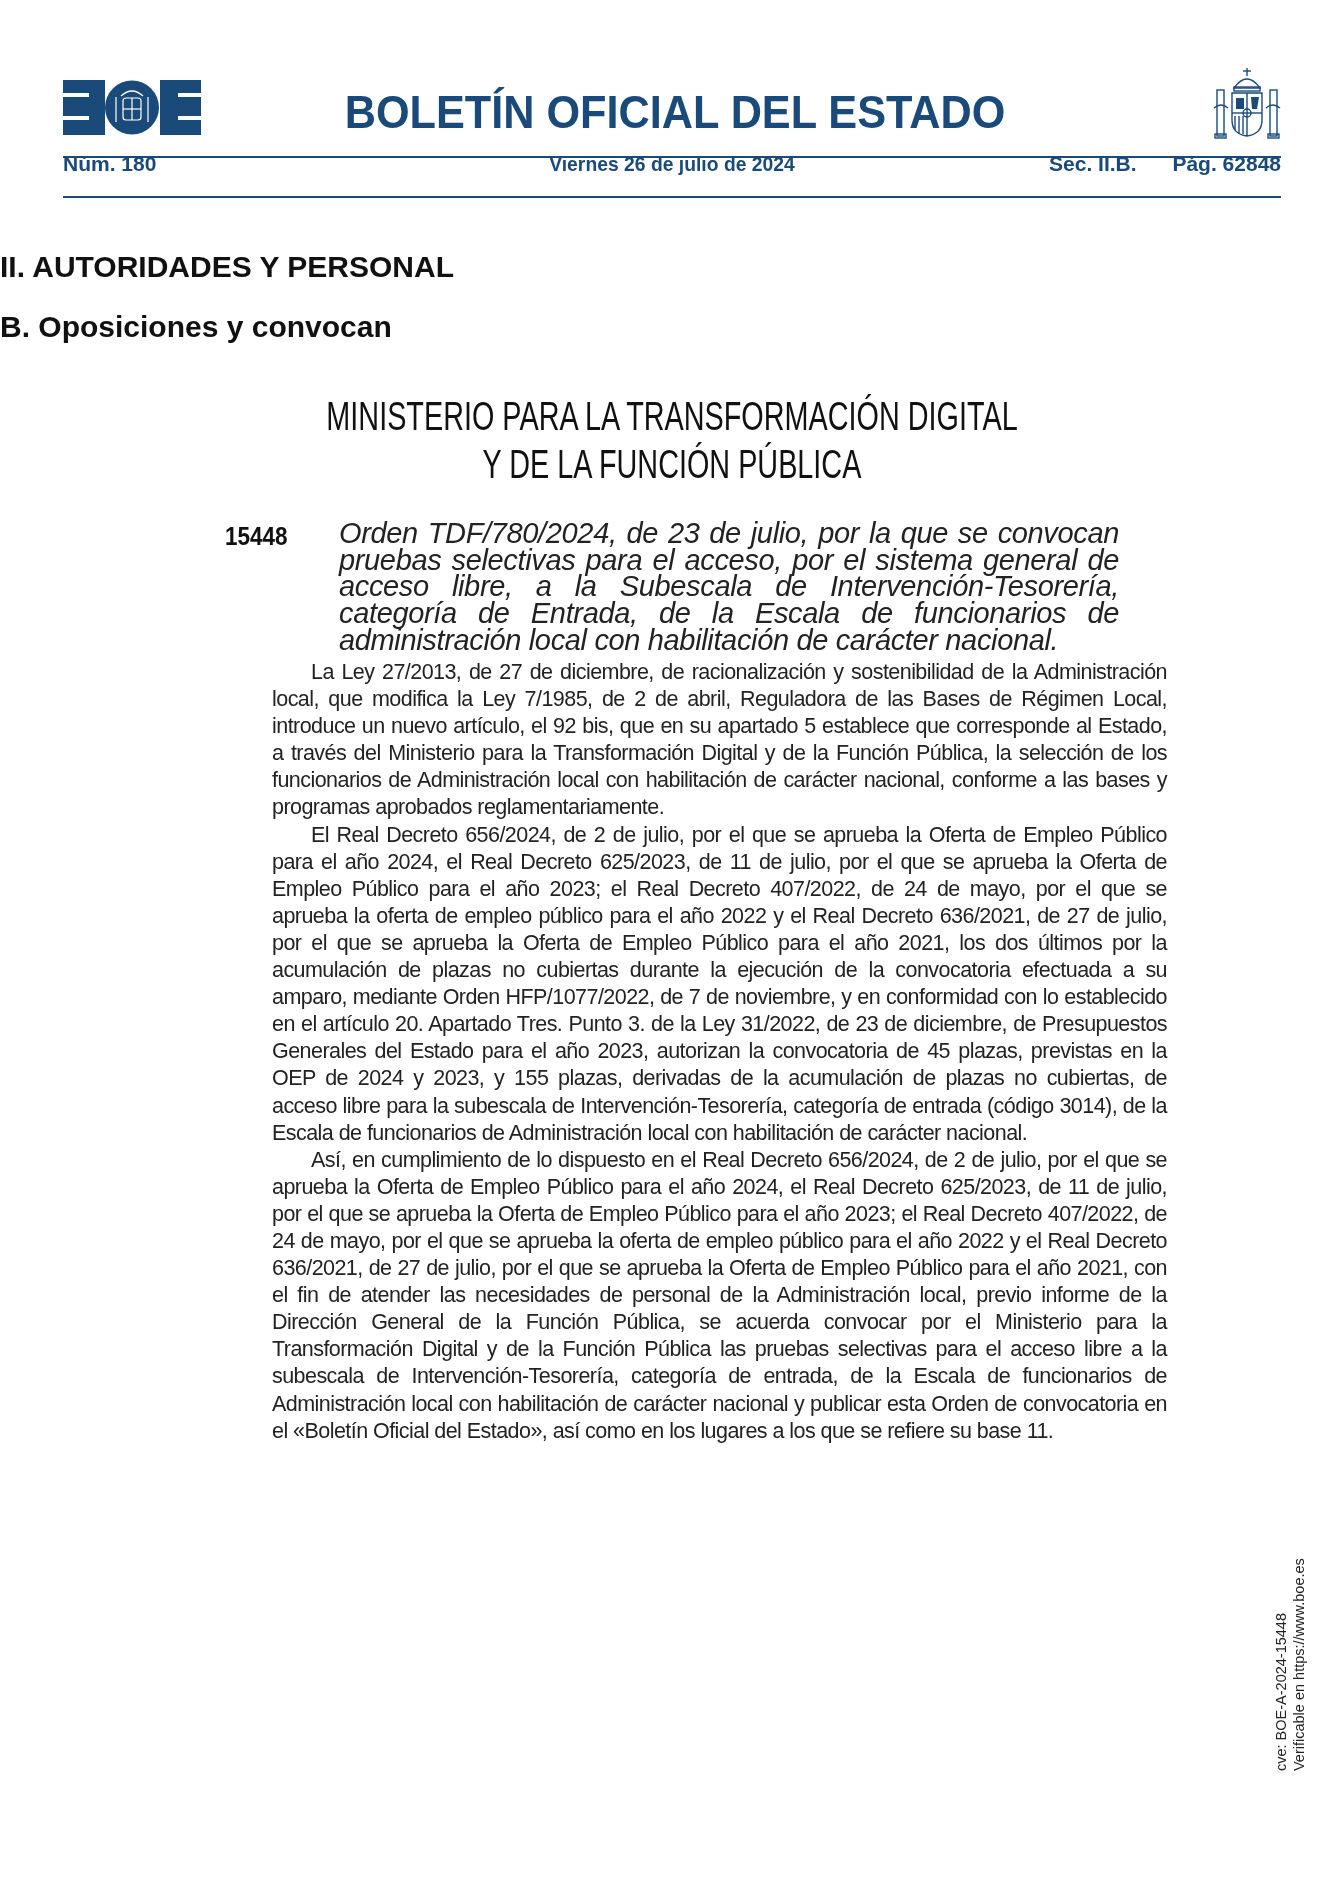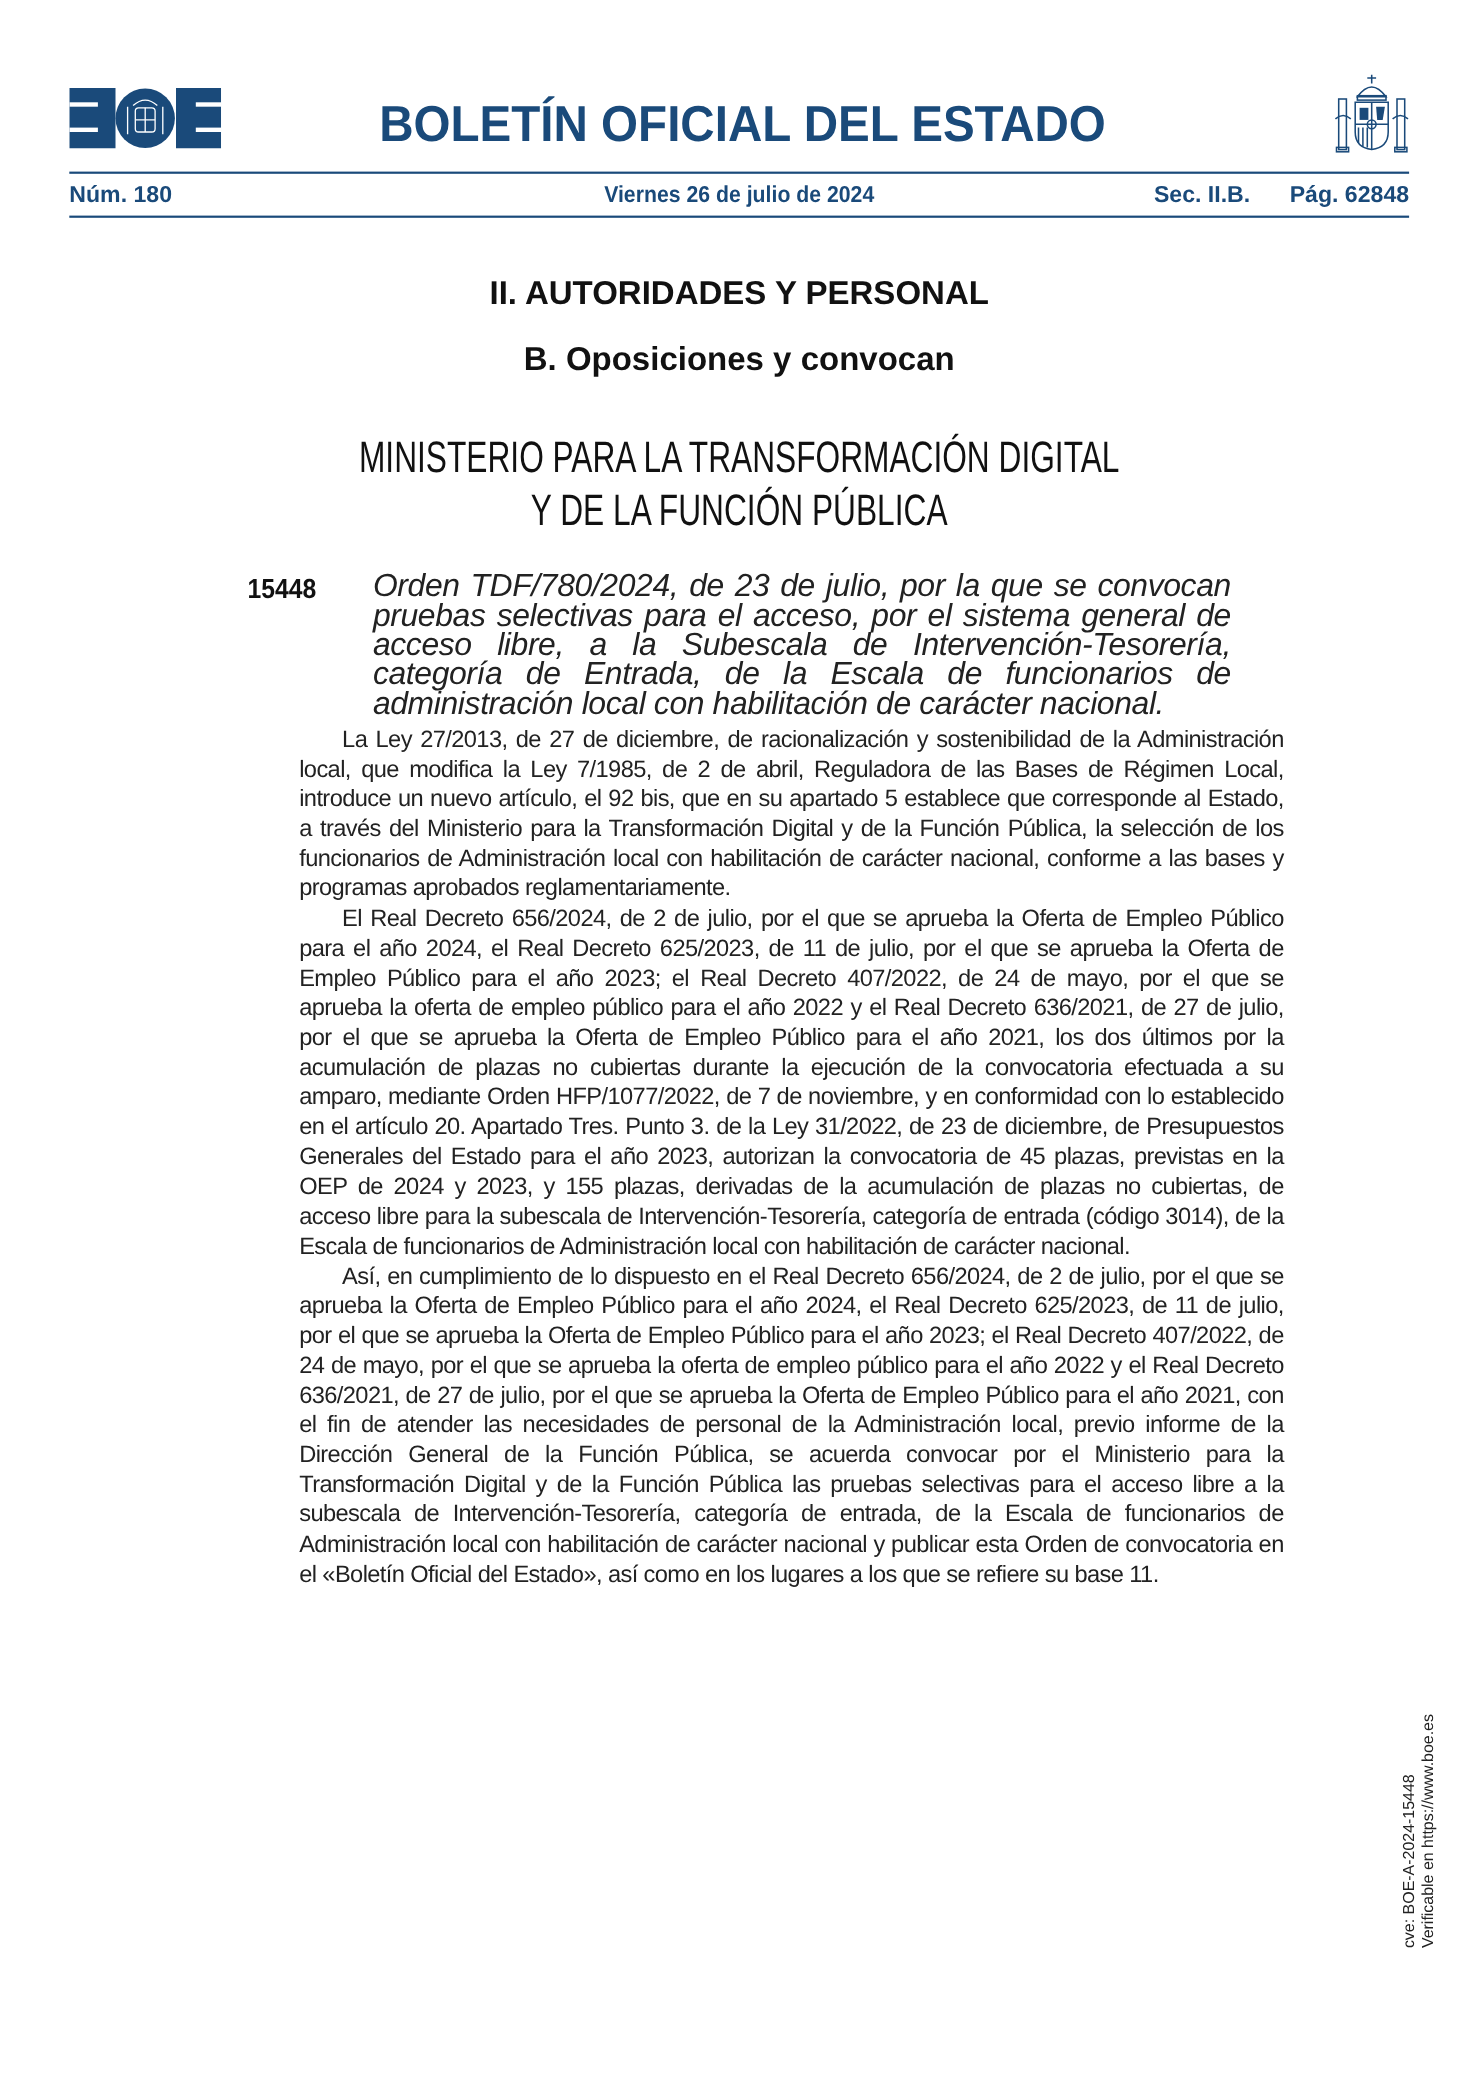--- a/index.html
+++ b/index.html
@@ -9,30 +9,30 @@
 
   
   .boe-logo { left: 63px; top: 80px; width: 138px; height: 55px; }
   .masthead-title { left: 260px; top: 84px; width: 830px; text-align: center;
     font-weight: bold; color: #1a4a7a; font-size: 46px; line-height: 56px;
     transform: scaleX(0.94); transform-origin: center; }
   .coat-of-arms { left: 1212px; top: 66px; width: 70px; height: 76px; }
   .rule { left: 63px; width: 1218px; height: 2px; background: #1a4a7a; }
   .rule.top { top: 156px; }
   .rule.bottom { top: 196px; }
-  .meta-row { left: 63px; top: 163px; width: 1218px; height: 30px; color: #1a4a7a;
+  .meta-row { left: 63px; top: 149px; width: 1218px; height: 30px; color: #1a4a7a;
     font-weight: bold; font-size: 21px; line-height: 30px; }
   .meta-num { position: absolute; left: 0; top: 0; }
   .meta-date { position: absolute; left: 0; right: 0; text-align: center; top: 0;
     transform: scaleX(0.92); }
   .meta-right { position: absolute; right: 0; top: 0; }
   .meta-right span { margin-left: 30px; }
 
   
-  .section-title { left: 0; width: 1344px; text-align: center; font-weight: bold;
+  .section-title { left: 0; width: 1344px; text-align: left; font-weight: bold;
     font-size: 30px; color: #111; }
   .section-title.h1 { top: 250px; }
   .section-title.h2 { top: 310px; }
   .ministry { left: 0; width: 1344px; text-align: center; font-size: 40px;
     line-height: 48px; color: #111; transform: scaleX(0.72); transform-origin: center; }
   .ministry.l1 { top: 392px; }
   .ministry.l2 { top: 440px; }
 
   
   .order-num { left: 225px; top: 522px; font-weight: bold; font-size: 25px; color: #111;

